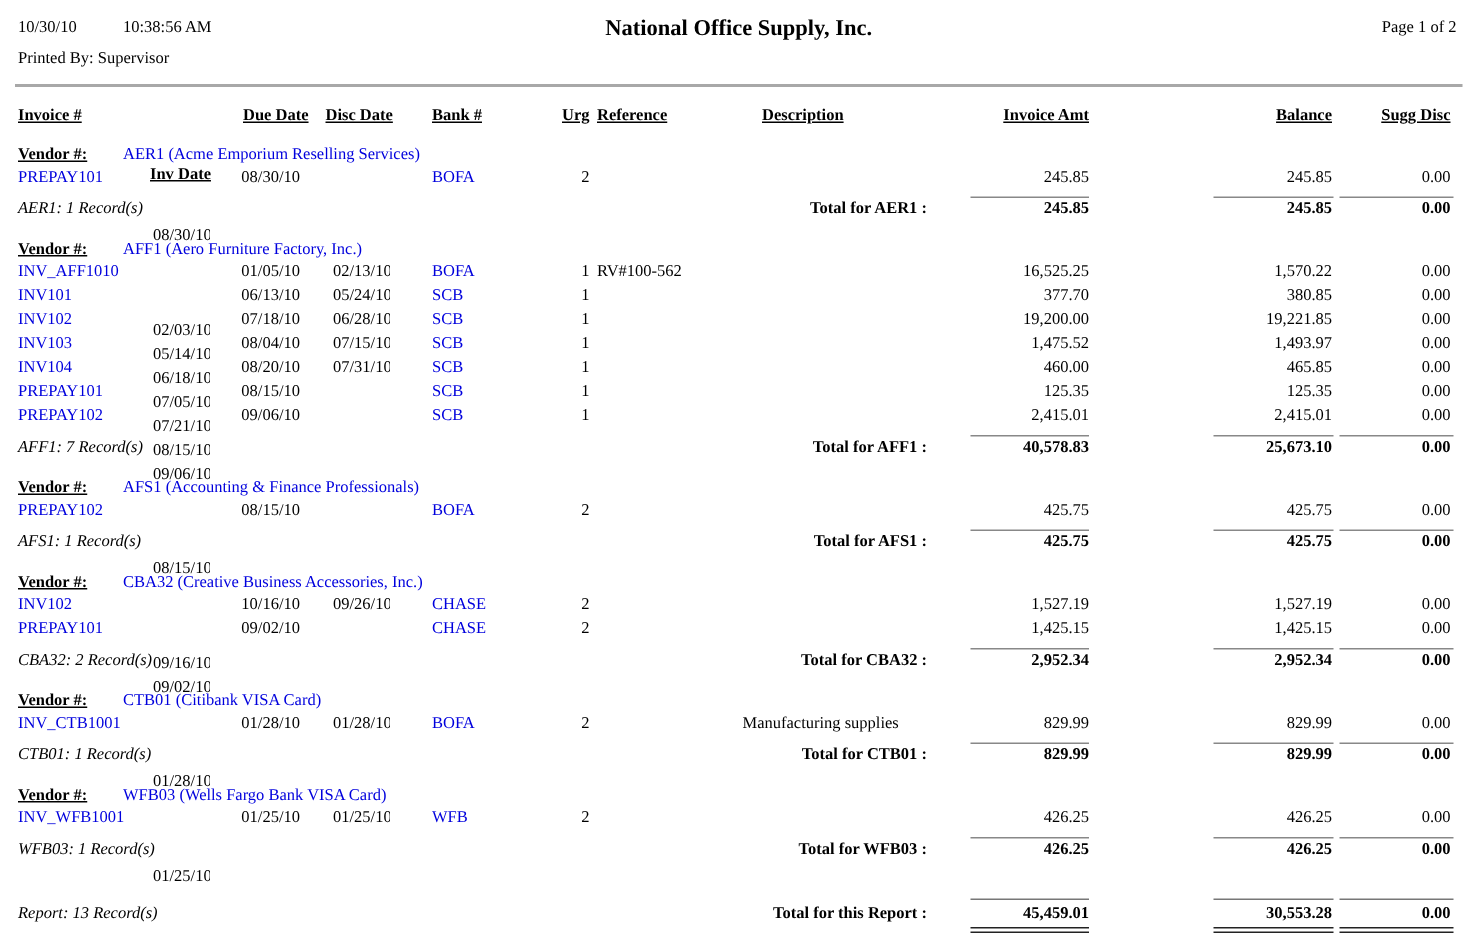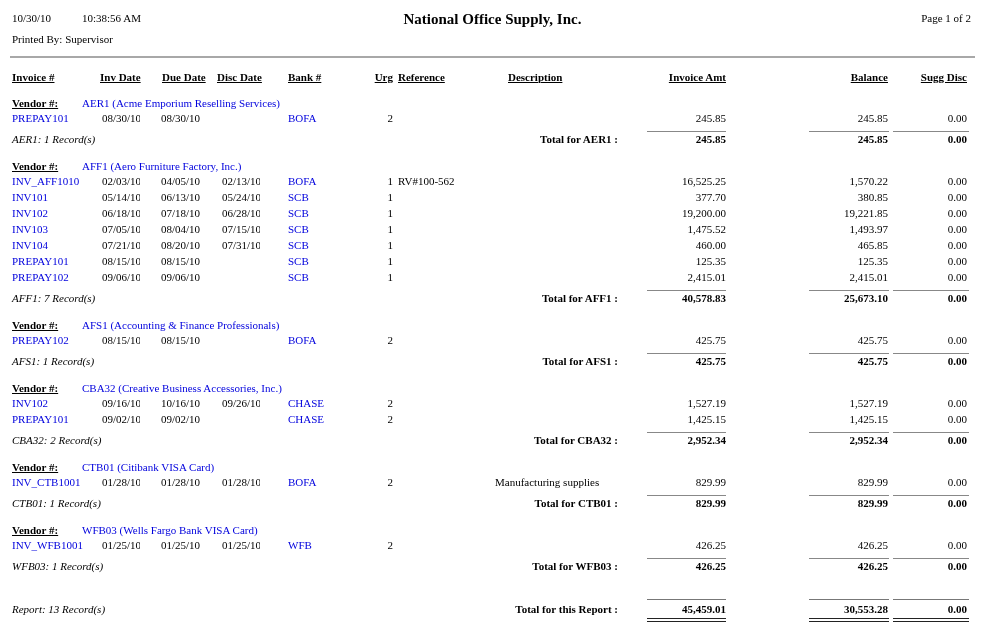--- a/index.html
+++ b/index.html
@@ -20,21 +20,21 @@
 
   
   .line{position:relative;height:16px;}
   .cell{position:absolute;top:0;white-space:nowrap;}
   .bold{font-weight:bold;}
   .it{font-style:italic;}
   .blue{color:#0000dd;}
 
   
   .c-invoice{left:12px;width:150px;}
-  .c-invdate{left:102px;width:38px;text-align:right;overflow:hidden;}
+  .c-invdate{left:102px;width:38px;text-align:right;overflow:hidden;margin-top:39px;}
   .c-duedate{left:156px;width:44px;text-align:right;}
   .c-discdate{left:222px;width:38px;text-align:right;overflow:hidden;}
   .c-bank{left:288px;width:70px;}
   .c-urg{left:373px;width:20px;text-align:right;}
   .c-ref{left:398px;width:95px;}
   .c-desc{left:495px;width:142px;}
   .c-amt{left:600px;width:126px;text-align:right;}
   .c-bal{left:770px;width:118px;text-align:right;}
   .c-sugg{left:880px;width:87px;text-align:right;}
   .c-totlabel{left:440px;width:178px;text-align:right;}
@@ -131,21 +131,21 @@
 
   <div class="group">
     <div class="vendor-line">
       <span class="cell c-vendlabel bold">Vendor #:</span>
       <span class="cell c-vendname blue">AFF1 (Aero Furniture Factory, Inc.)</span>
     </div>
     <div class="rows">
   <div class="line row">
     <span class="cell c-invoice blue">INV_AFF1010</span>
     <span class="cell c-invdate">02/03/10</span>
-    <span class="cell c-duedate">04/05/10</span>
+    <span class="cell c-duedate">01/05/10</span>
     <span class="cell c-discdate">02/13/10</span>
     <span class="cell c-bank blue">BOFA</span>
     <span class="cell c-urg">1</span>
     <span class="cell c-ref">RV#100-562</span>
     <span class="cell c-desc"></span>
     <span class="cell c-amt">16,525.25</span>
     <span class="cell c-bal">1,570.22</span>
     <span class="cell c-sugg">0.00</span>
   </div>
 

